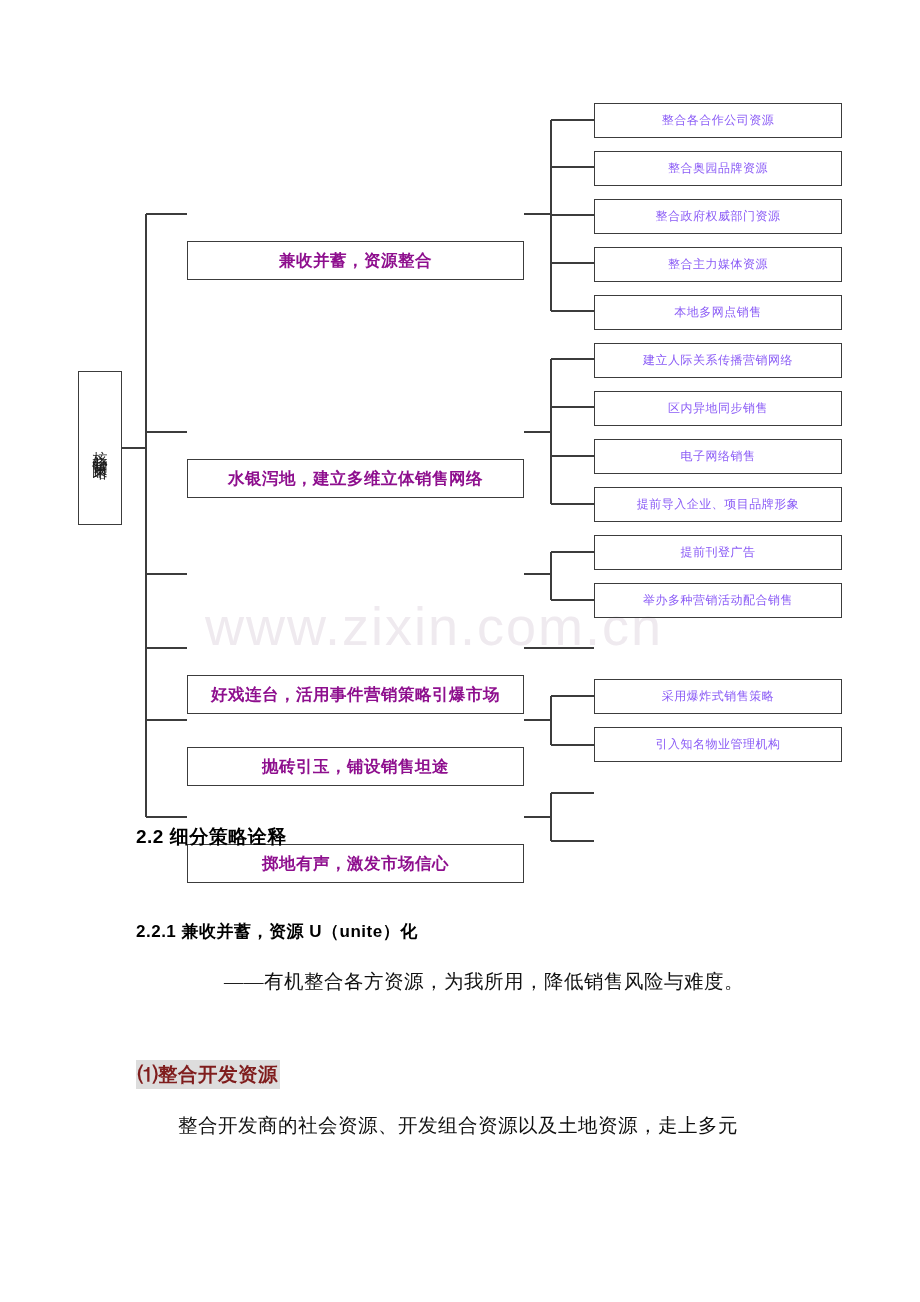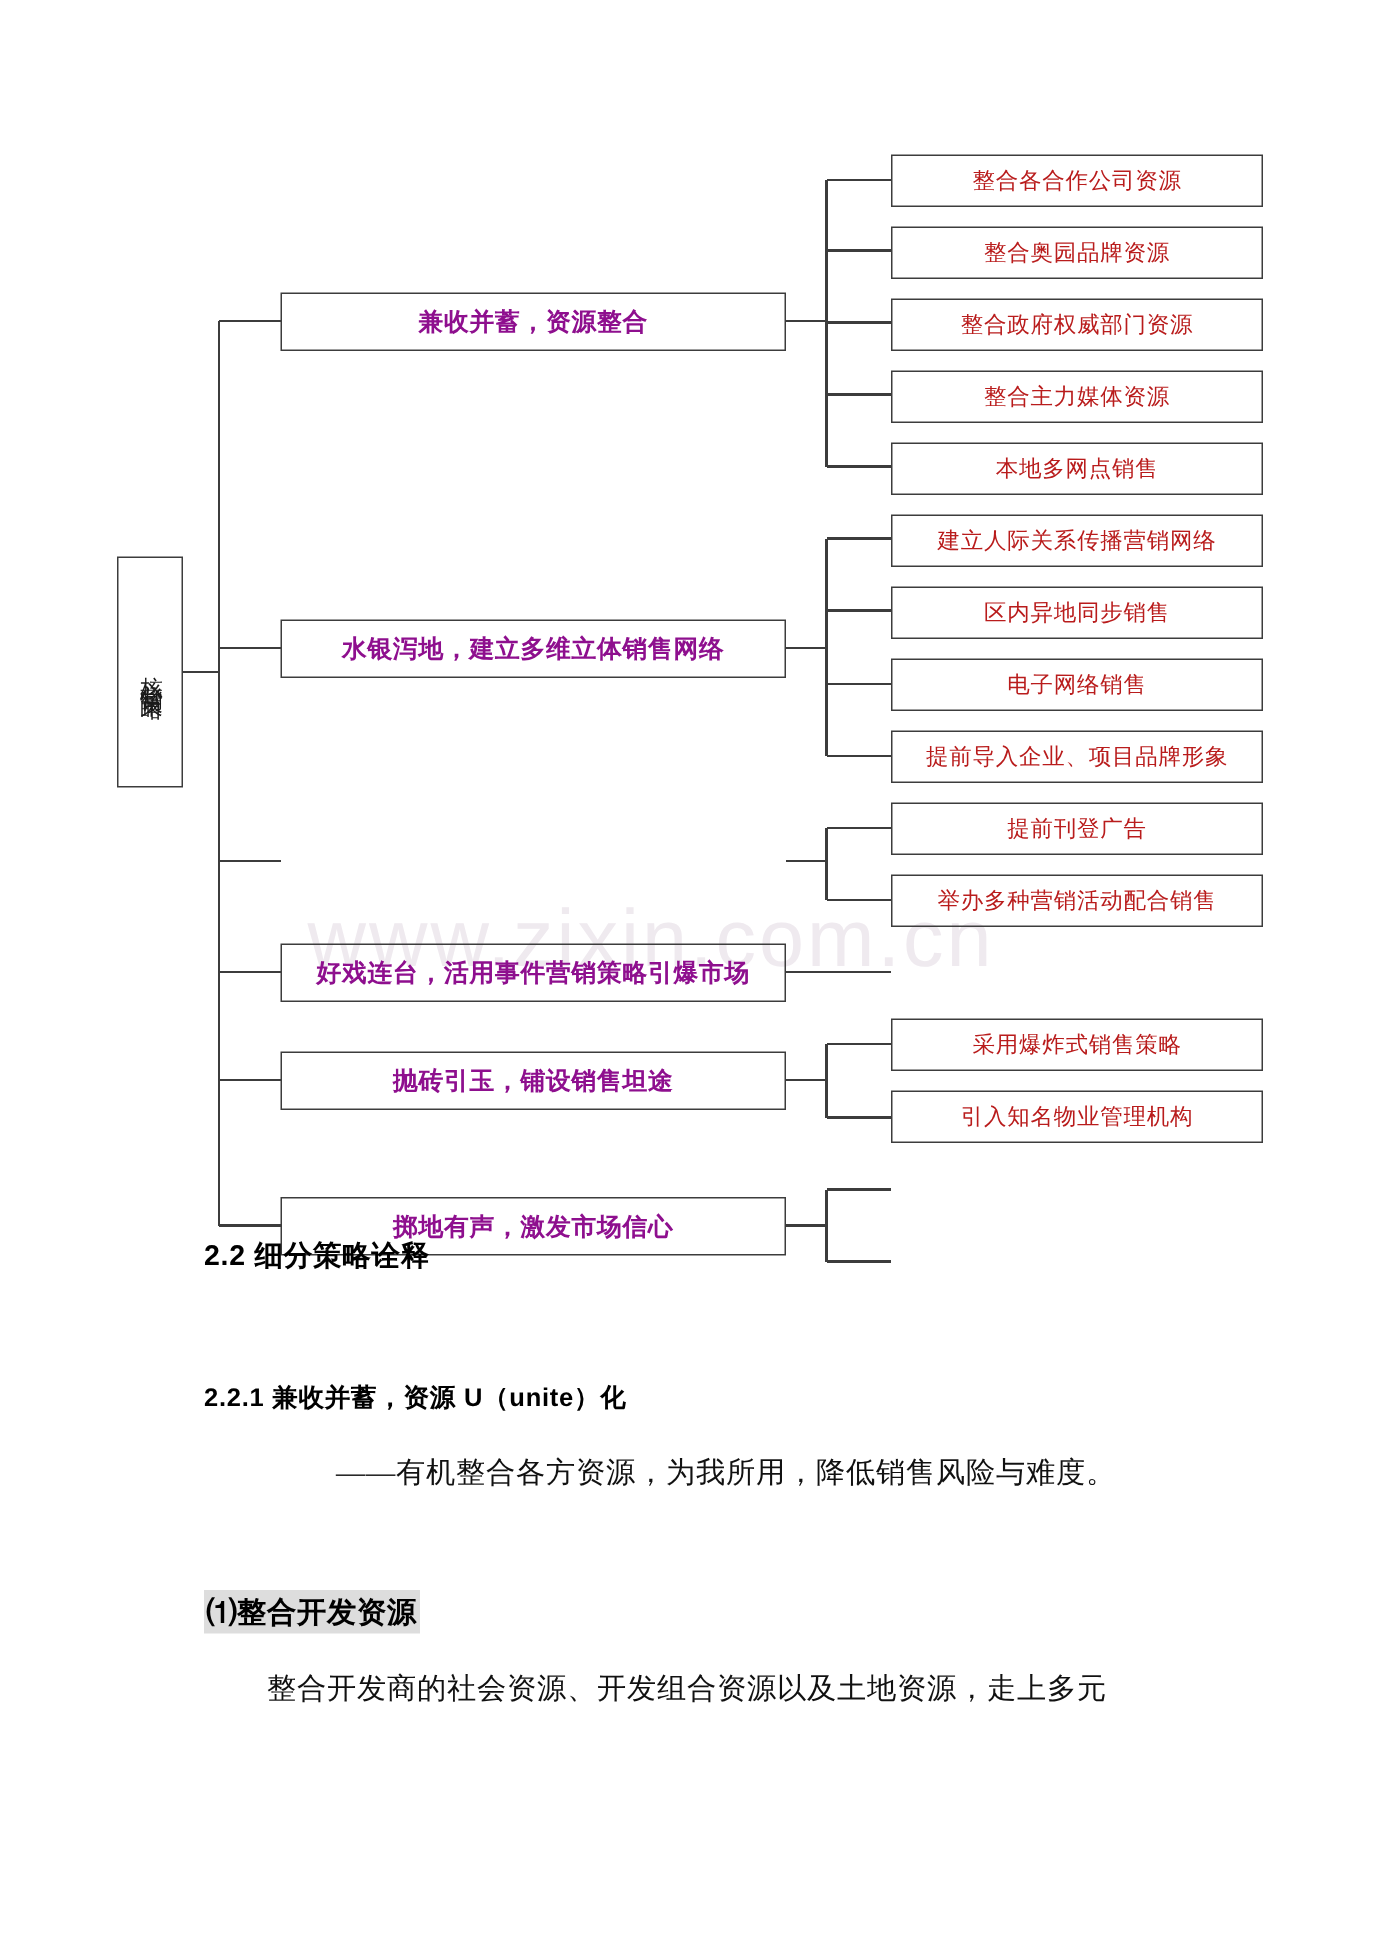--- a/index.html
+++ b/index.html
@@ -80,29 +80,30 @@
 
   
   .node.branch {
     left: 187px;
     width: 337px;
     height: 39px;
     font-size: 16.5px;
     font-weight: bold;
     color: #8e0f8e;
     letter-spacing: 0.5px;
+    margin-top: 46px;
   }
 
   
   .node.leaf {
     left: 594px;
     width: 248px;
     height: 35px;
-    font-size: 15px;
-    color: #b91c1c;
+    font-size: 12px;
+    color: #8b5cf6;
     letter-spacing: 0.5px;
   }
 
   
   .body-block {
     position: absolute;
     z-index: 4;
   }
   .heading2 {
     left: 136px;
@@ -129,21 +130,21 @@
     letter-spacing: 0.5px;
     color: #111;
   }
   .sub-heading {
     left: 136px;
     top: 1060px;
     font-family: "Liberation Serif", "DejaVu Serif", serif;
     font-size: 19.5px;
     font-weight: bold;
     letter-spacing: 0.5px;
-    color: #000000;
+    color: #7f1d1d;
     background: #dddddd;
     padding: 1px 2px;
   }
   .para {
     left: 178px;
     top: 1112px;
     font-size: 19.5px;
     letter-spacing: 0.5px;
     color: #111;
     white-space: nowrap;

